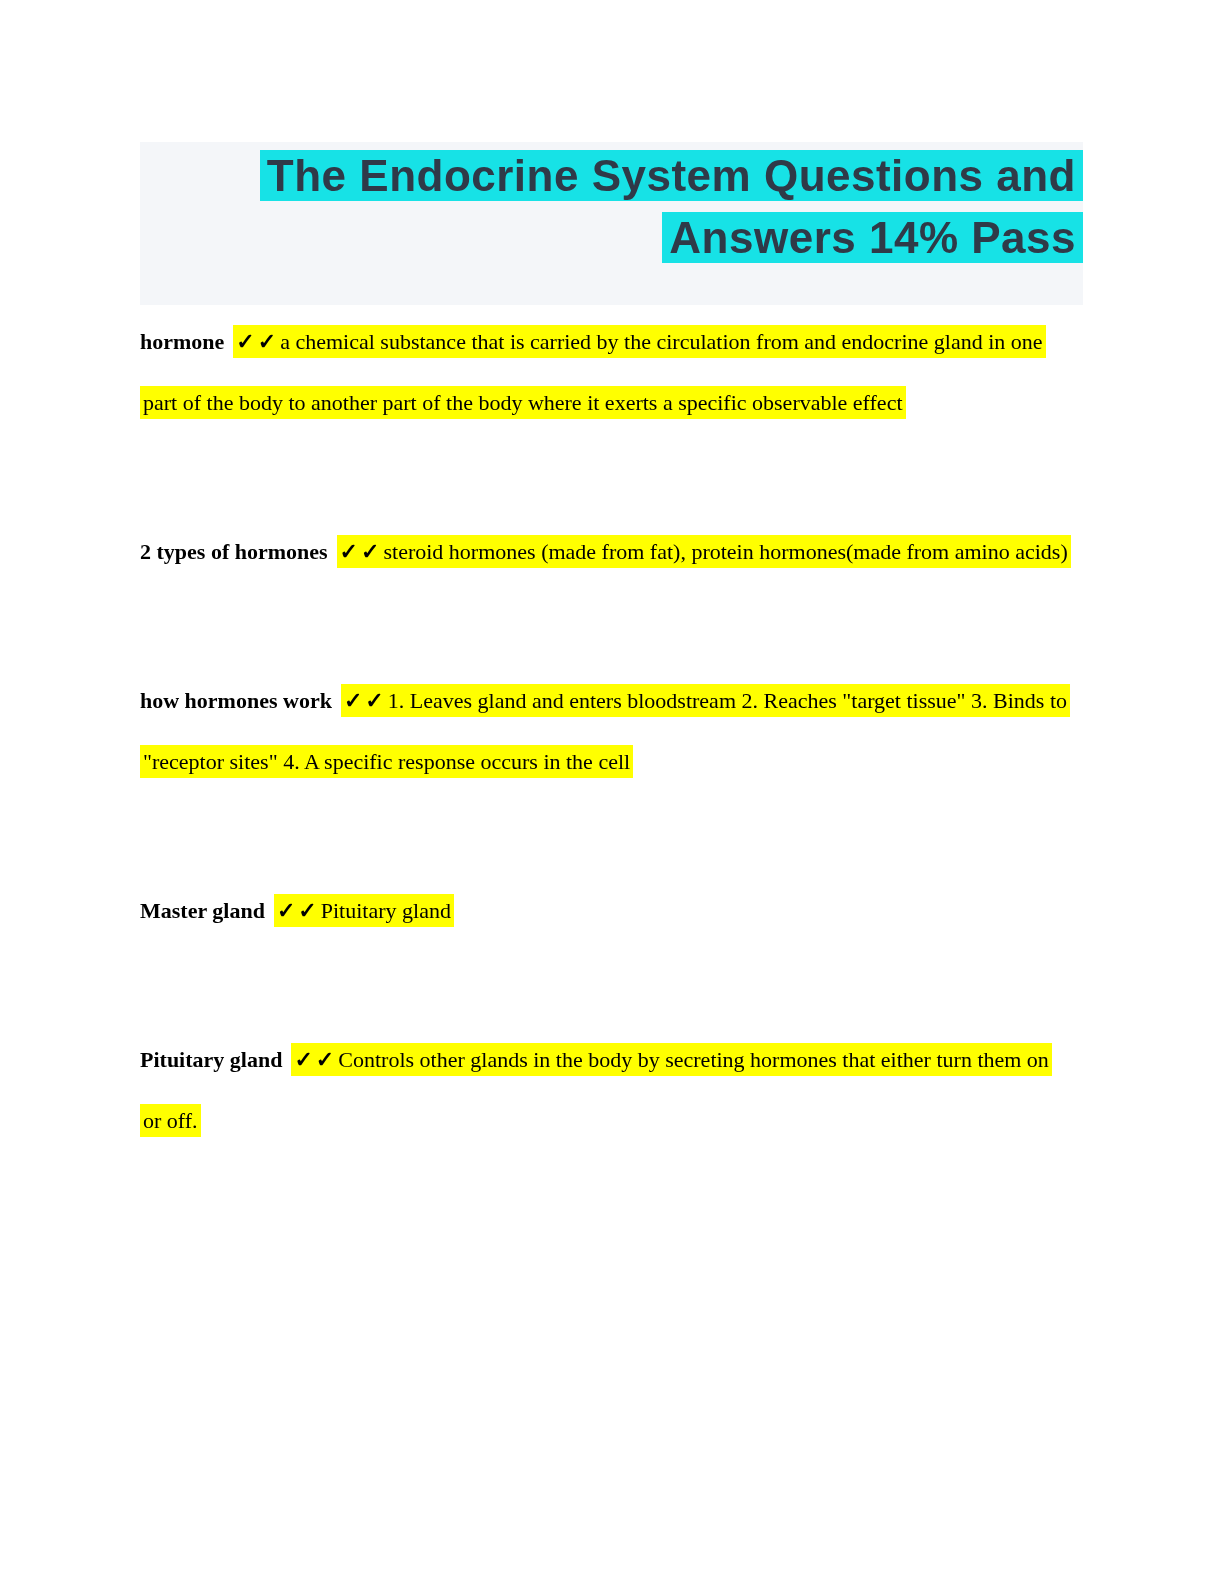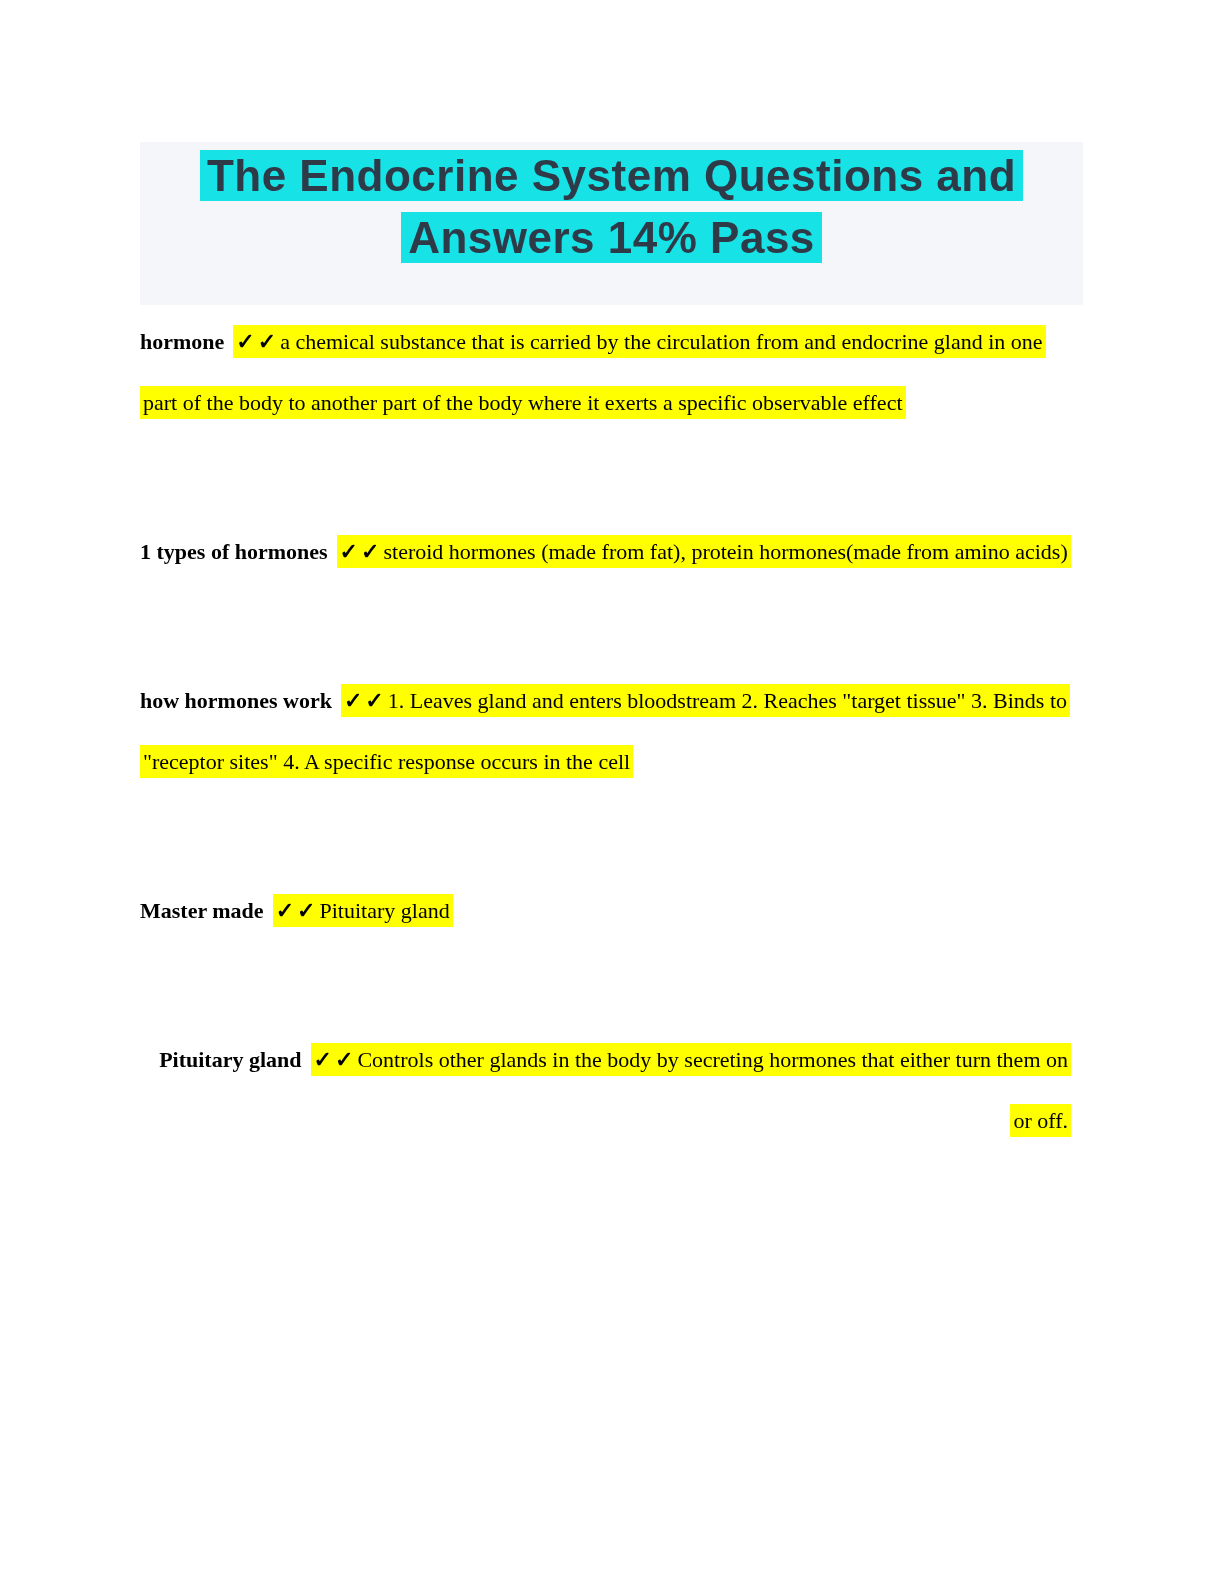--- a/index.html
+++ b/index.html
@@ -29,32 +29,33 @@
     padding: 3px 0 36px 0;
     text-align: center;
   }
   .title-line {
     font-family: "Liberation Sans", sans-serif;
     font-weight: bold;
     font-size: 44px;
     line-height: 62px;
     color: var(--title-text);
     letter-spacing: 0.5px;
+    text-align: right;
   }
   .hl-cyan {
     background: var(--cyan);
     padding: 1px 7px;
   }
   .qa-list { margin: 0; padding-top: 6px; }
   .qa {
     margin: 0 12px 88px 0;
     font-size: 22px;
     line-height: 61px;
   }
-  .qa:last-child { margin-bottom: 0; text-align: right; }
+  .qa:last-child { margin-bottom: 0; }
   .term {
     font-weight: bold;
     margin-right: 9px;
   }
   .hl-yellow {
     background: var(--yellow);
     padding: 4px 3px;
     -webkit-box-decoration-break: clone;
     box-decoration-break: clone;
   }
@@ -72,23 +73,23 @@
   <header class="banner">
     <h1 style="margin:0; padding:0; font-size:inherit; font-weight:inherit;">
       <div class="title-line"><span class="hl-cyan">The Endocrine System Questions and</span></div>
       <div class="title-line"><span class="hl-cyan">Answers 14% Pass</span></div>
     </h1>
   </header>
 
   <main class="qa-list" id="qa-list">
     <p class="qa"><span class="term">hormone</span><span class="hl-yellow"><span class="checks">✓✓</span><span class="answer-text">a chemical substance that is carried by the circulation from and endocrine gland in one part of the body to another part of the body where it exerts a specific observable effect</span></span></p>
 
-    <p class="qa"><span class="term">1 types of hormones</span><span class="hl-yellow"><span class="checks">✓✓</span><span class="answer-text">steroid hormones (made from fat), protein hormones(made from amino acids)</span></span></p>
+    <p class="qa"><span class="term">2 types of hormones</span><span class="hl-yellow"><span class="checks">✓✓</span><span class="answer-text">steroid hormones (made from fat), protein hormones(made from amino acids)</span></span></p>
 
 
     <p class="qa"><span class="term">how hormones work</span><span class="hl-yellow"><span class="checks">✓✓</span><span class="answer-text">1. Leaves gland and enters bloodstream 2. Reaches "target tissue" 3. Binds to "receptor sites" 4. A specific response occurs in the cell</span></span></p>
 
-    <p class="qa"><span class="term">Master made</span><span class="hl-yellow"><span class="checks">✓✓</span><span class="answer-text">Pituitary gland</span></span></p>
+    <p class="qa"><span class="term">Master gland</span><span class="hl-yellow"><span class="checks">✓✓</span><span class="answer-text">Pituitary gland</span></span></p>
 
     <p class="qa"><span class="term">Pituitary gland</span><span class="hl-yellow"><span class="checks">✓✓</span><span class="answer-text">Controls other glands in the body by secreting hormones that either turn them on or off.</span></span></p>
   </main>
 
 </div>
 
 </body></html>

